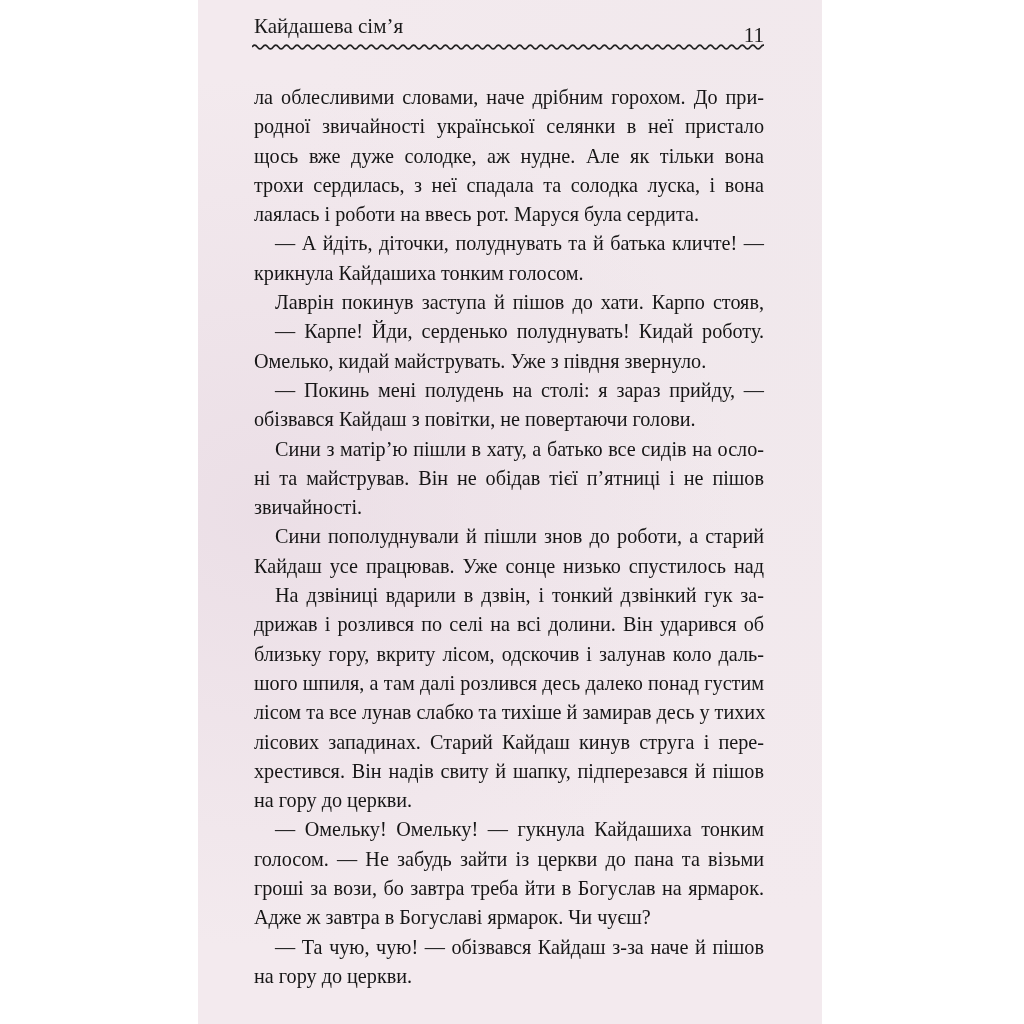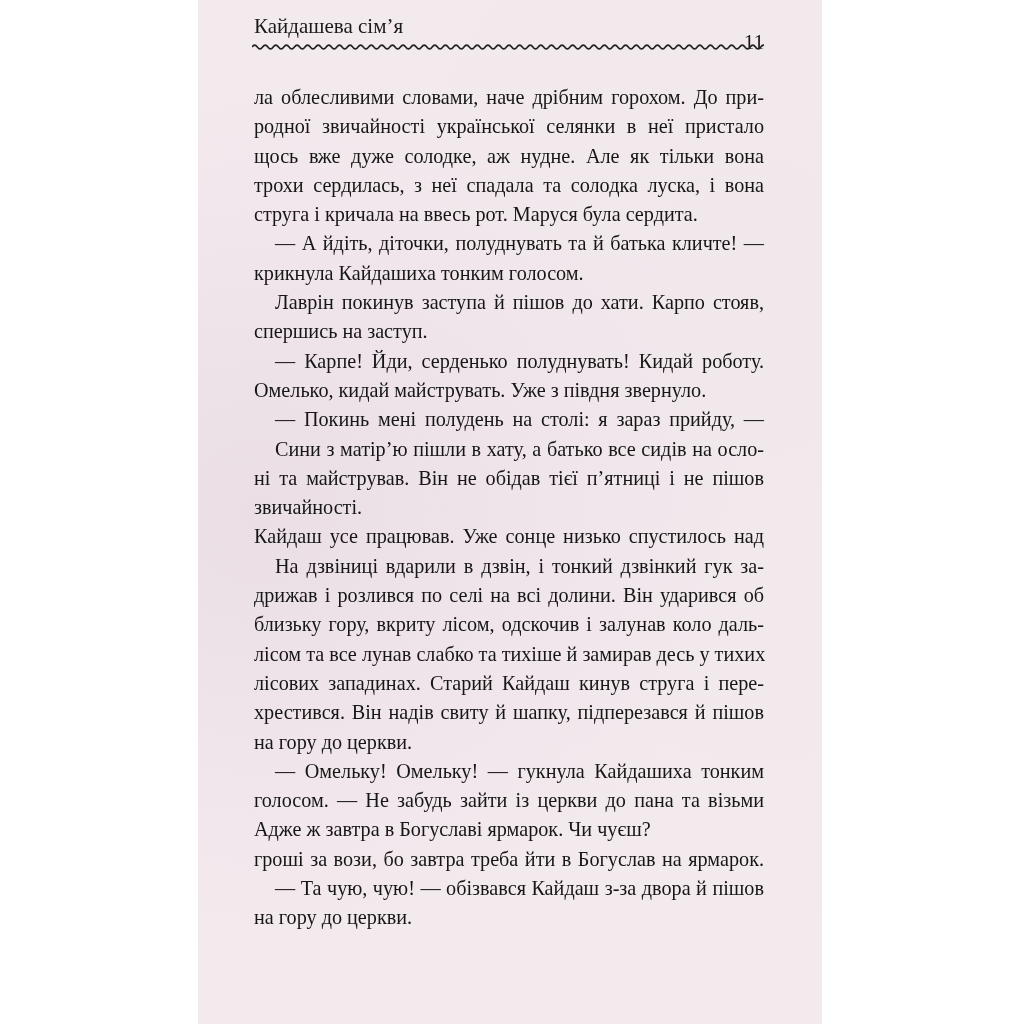--- a/index.html
+++ b/index.html
@@ -32,21 +32,21 @@
     color: #1a1a1a;
   }
   .running-head .title {
     position: absolute;
     left: 0;
     top: 0;
   }
   .running-head .page-number {
     position: absolute;
     right: 0;
-    top: 16px;
+    top: 9px;
   }
   .wavy-rule {
     position: absolute;
     left: 54px;
     top: 41px;
     width: 512px;
     height: 12px;
   }
   .body-text {
     position: absolute;
@@ -84,39 +84,41 @@
 
   <svg class="wavy-rule" viewBox="0 0 512 12" preserveAspectRatio="none">
     <path id="wave-path" d="M0 6 Q 2.65 2.16 5.3 6 Q 7.949999999999999 9.84 10.6 6 Q 13.25 2.16 15.899999999999999 6 Q 18.549999999999997 9.84 21.2 6 Q 23.849999999999998 2.16 26.5 6 Q 29.15 9.84 31.799999999999997 6 Q 34.449999999999996 2.16 37.099999999999994 6 Q 39.75 9.84 42.4 6 Q 45.05 2.16 47.699999999999996 6 Q 50.349999999999994 9.84 53 6 Q 55.65 2.16 58.3 6 Q 60.95 9.84 63.6 6 Q 66.25 2.16 68.9 6 Q 71.55 9.84 74.2 6 Q 76.85000000000001 2.16 79.5 6 Q 82.15 9.84 84.8 6 Q 87.45 2.16 90.1 6 Q 92.75 9.84 95.39999999999999 6 Q 98.05 2.16 100.69999999999999 6 Q 103.35 9.84 105.99999999999999 6 Q 108.64999999999999 2.16 111.29999999999998 6 Q 113.94999999999999 9.84 116.59999999999998 6 Q 119.24999999999999 2.16 121.89999999999998 6 Q 124.54999999999998 9.84 127.19999999999997 6 Q 129.84999999999997 2.16 132.49999999999997 6 Q 135.14999999999998 9.84 137.79999999999998 6 Q 140.45 2.16 143.1 6 Q 145.74999999999997 9.84 148.39999999999998 6 Q 151.04999999999998 2.16 153.7 6 Q 156.34999999999997 9.84 158.99999999999997 6 Q 161.64999999999998 2.16 164.29999999999998 6 Q 166.94999999999996 9.84 169.59999999999997 6 Q 172.24999999999997 2.16 174.89999999999998 6 Q 177.54999999999995 9.84 180.19999999999996 6 Q 182.84999999999997 2.16 185.49999999999997 6 Q 188.14999999999995 9.84 190.79999999999995 6 Q 193.44999999999996 2.16 196.09999999999997 6 Q 198.74999999999994 9.84 201.39999999999995 6 Q 204.04999999999995 2.16 206.69999999999996 6 Q 209.34999999999994 9.84 211.99999999999994 6 Q 214.64999999999995 2.16 217.29999999999995 6 Q 219.94999999999993 9.84 222.59999999999994 6 Q 225.24999999999994 2.16 227.89999999999995 6 Q 230.54999999999993 9.84 233.19999999999993 6 Q 235.84999999999994 2.16 238.49999999999994 6 Q 241.14999999999992 9.84 243.79999999999993 6 Q 246.44999999999993 2.16 249.09999999999994 6 Q 251.74999999999991 9.84 254.39999999999992 6 Q 257.0499999999999 2.16 259.69999999999993 6 Q 262.3499999999999 9.84 264.99999999999994 6 Q 267.6499999999999 2.16 270.29999999999995 6 Q 272.94999999999993 9.84 275.59999999999997 6 Q 278.24999999999994 2.16 280.9 6 Q 283.54999999999995 9.84 286.2 6 Q 288.84999999999997 2.16 291.5 6 Q 294.15 9.84 296.8 6 Q 299.45 2.16 302.1 6 Q 304.75 9.84 307.40000000000003 6 Q 310.05 2.16 312.70000000000005 6 Q 315.35 9.84 318.00000000000006 6 Q 320.65000000000003 2.16 323.30000000000007 6 Q 325.95000000000005 9.84 328.6000000000001 6 Q 331.25000000000006 2.16 333.9000000000001 6 Q 336.55000000000007 9.84 339.2000000000001 6 Q 341.8500000000001 2.16 344.5000000000001 6 Q 347.1500000000001 9.84 349.8000000000001 6 Q 352.4500000000001 2.16 355.10000000000014 6 Q 357.7500000000001 9.84 360.40000000000015 6 Q 363.0500000000001 2.16 365.70000000000016 6 Q 368.35000000000014 9.84 371.00000000000017 6 Q 373.65000000000015 2.16 376.3000000000002 6 Q 378.95000000000016 9.84 381.6000000000002 6 Q 384.25000000000017 2.16 386.9000000000002 6 Q 389.5500000000002 9.84 392.2000000000002 6 Q 394.8500000000002 2.16 397.5000000000002 6 Q 400.1500000000002 9.84 402.80000000000024 6 Q 405.4500000000002 2.16 408.10000000000025 6 Q 410.7500000000002 9.84 413.40000000000026 6 Q 416.05000000000024 2.16 418.7000000000003 6 Q 421.35000000000025 9.84 424.0000000000003 6 Q 426.65000000000026 2.16 429.3000000000003 6 Q 431.9500000000003 9.84 434.6000000000003 6 Q 437.2500000000003 2.16 439.9000000000003 6 Q 442.5500000000003 9.84 445.20000000000033 6 Q 447.8500000000003 2.16 450.50000000000034 6 Q 453.1500000000003 9.84 455.80000000000035 6 Q 458.45000000000033 2.16 461.10000000000036 6 Q 463.75000000000034 9.84 466.4000000000004 6 Q 469.05000000000035 2.16 471.7000000000004 6 Q 474.35000000000036 9.84 477.0000000000004 6 Q 479.6500000000004 2.16 482.3000000000004 6 Q 484.9500000000004 9.84 487.6000000000004 6 Q 490.2500000000004 2.16 492.90000000000043 6 Q 495.5500000000004 9.84 498.20000000000044 6 Q 500.8500000000004 2.16 503.50000000000045 6 Q 506.15000000000043 9.84 508.80000000000047 6 Q 511.45000000000044 2.16 514.1000000000005 6 Q 516.7500000000005 9.84 519.4000000000004 6" fill="none" stroke="#222" stroke-width="1.6"></path>
   </svg>
 
   <div class="body-text">
     <span class="line">ла облесливими словами, наче дрібним горохом. До при-</span>
     <span class="line">родної звичайності української селянки в неї пристало</span>
     <span class="line">щось вже дуже солодке, аж нудне. Але як тільки вона</span>
     <span class="line">трохи сердилась, з неї спадала та солодка луска, і вона</span>
-    <span class="line last">струга і кричала на ввесь рот. Маруся була сердита.</span>
+    <span class="line last">лаялась і роботи на ввесь рот. Маруся була сердита.</span>
     <span class="line indent">— А йдіть, діточки, полуднувать та й батька кличте! —</span>
     <span class="line last">крикнула Кайдашиха тонким голосом.</span>
     <span class="line indent">Лаврін покинув заступа й пішов до хати. Карпо стояв,</span>
-    <span class="line last">спершись на заступ.</span>
     <span class="line indent">— Карпе! Йди, серденько полуднувать! Кидай роботу.</span>
     <span class="line last">Омелько, кидай майструвать. Уже з півдня звернуло.</span>
     <span class="line indent">— Покинь мені полудень на столі: я зараз прийду, —</span>
+    <span class="line last">обізвався Кайдаш з повітки, не повертаючи голови.</span>
     <span class="line indent">Сини з матір’ю пішли в хату, а батько все сидів на осло-</span>
     <span class="line">ні та майстрував. Він не обідав тієї п’ятниці і не пішов</span>
     <span class="line last">звичайності.</span>
+    <span class="line indent">Сини пополуднували й пішли знов до роботи, а старий</span>
     <span class="line">Кайдаш усе працював. Уже сонце низько спустилось над</span>
     <span class="line indent">На дзвіниці вдарили в дзвін, і тонкий дзвінкий гук за-</span>
     <span class="line">дрижав і розлився по селі на всі долини. Він ударився об</span>
     <span class="line">близьку гору, вкриту лісом, одскочив і залунав коло даль-</span>
+    <span class="line">шого шпиля, а там далі розлився десь далеко понад густим</span>
     <span class="line">лісом та все лунав слабко та тихіше й замирав десь у тихих</span>
     <span class="line">лісових западинах. Старий Кайдаш кинув струга і пере-</span>
     <span class="line">хрестився. Він надів свиту й шапку, підперезався й пішов</span>
     <span class="line last">на гору до церкви.</span>
     <span class="line indent">— Омельку! Омельку! — гукнула Кайдашиха тонким</span>
     <span class="line">голосом. — Не забудь зайти із церкви до пана та візьми</span>
+    <span class="line">гроші за вози, бо завтра треба йти в Богуслав на ярмарок.</span>
     <span class="line last">Адже ж завтра в Богуславі ярмарок. Чи чуєш?</span>
-    <span class="line">гроші за вози, бо завтра треба йти в Богуслав на ярмарок.</span>
-    <span class="line indent">— Та чую, чую! — обізвався Кайдаш з-за двора й пішов</span>
+    <span class="line indent">— Та чую, чую! — обізвався Кайдаш з-за наче й пішов</span>
     <span class="line last">на гору до церкви.</span>
   </div>
 </div>
 
 </body></html>

